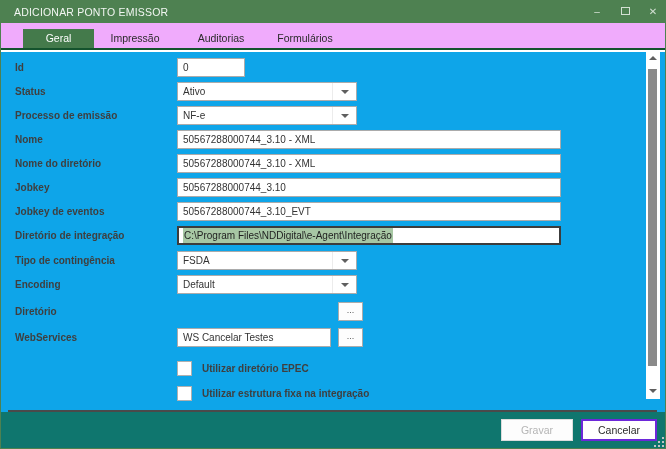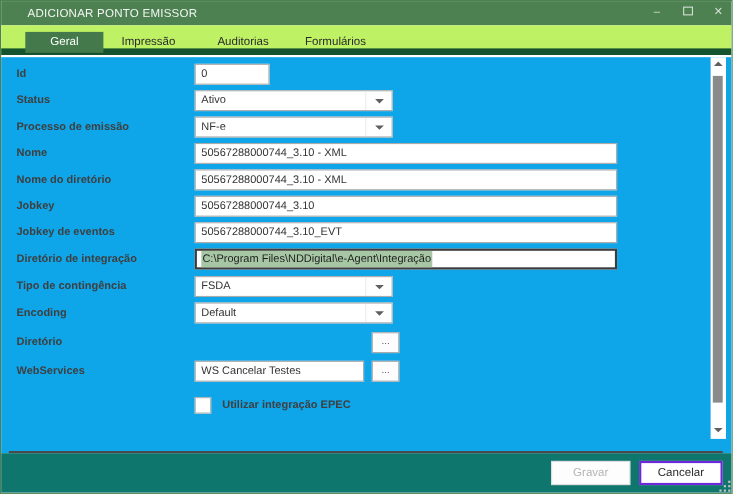--- a/index.html
+++ b/index.html
@@ -6,28 +6,28 @@
   body { font-family:"Liberation Sans","DejaVu Sans",sans-serif; background:#e8e8e8; }
   .window {
     position:relative; width:666px; height:449px; background:#fff;
     border:1px solid #4e8151; overflow:hidden;
   }
   
   .titlebar {
     position:absolute; left:0; top:0; right:0; height:22px;
     background:#4e8151; color:#fff; display:flex; align-items:center;
   }
-  .titlebar .title { font-size:10.5px; letter-spacing:.2px; padding-left:24px; color:#f2f6f2; }
+  .titlebar .title { font-size:10.5px; letter-spacing:.2px; padding-left:13px; color:#f2f6f2; }
   .win-controls { position:absolute; right:6px; top:0; height:22px; display:flex; align-items:center; gap:16px; }
   .win-btn { color:#d3e0d3; font-size:10px; width:12px; text-align:center; cursor:default; line-height:22px; }
   .maxi { width:9px; height:8px; border:1px solid #d3e0d3; display:inline-block; }
   
   .tabbar {
-    position:absolute; left:0; top:22px; right:0; height:27px; background:#bef264;
-    border-bottom:6px solid #14532d;
+    position:absolute; left:0; top:22px; right:0; height:27px; background:#f0abfc;
+    border-bottom:2px solid #14532d;
   }
   .tab {
     position:absolute; top:6px; height:19px; line-height:19px; text-align:center;
     font-size:10.5px; color:#2b2b2b; cursor:default;
   }
   .tab.active { background:#447a4b; color:#fff; }
   
   .content { position:absolute; left:0; top:51px; right:0; bottom:36px; background:#0ea5e9; }
   .frow { position:absolute; left:0; height:19px; width:100%; }
   .flabel {
@@ -192,23 +192,27 @@
     <div class="frow" style="top:276px;">
       <span class="flabel">WebServices</span>
       <div class="finput" style="width:154px;">
           <span>WS Cancelar Testes</span>
         </div>
       <div class="browse-btn">...</div>
     </div>
 
     <div class="frow" style="top:307px;">
       <span class="checkbox"></span>
-      <span class="cblabel">Utilizar integração EPEC</span>
-    </div>
-
+      <span class="cblabel">Utilizar diretório EPEC</span>
+    </div>
+
+    <div class="frow" style="top:332px;">
+      <span class="checkbox"></span>
+      <span class="cblabel">Utilizar estrutura fixa na integração</span>
+    </div>
 
   </div>
 
   <div class="vscroll">
     <div class="scroll-arrow up">
         <i class="tri-up"></i>
       </div>
     <div class="scroll-thumb"></div>
     <div class="scroll-arrow down">
         <i class="tri-down"></i>

